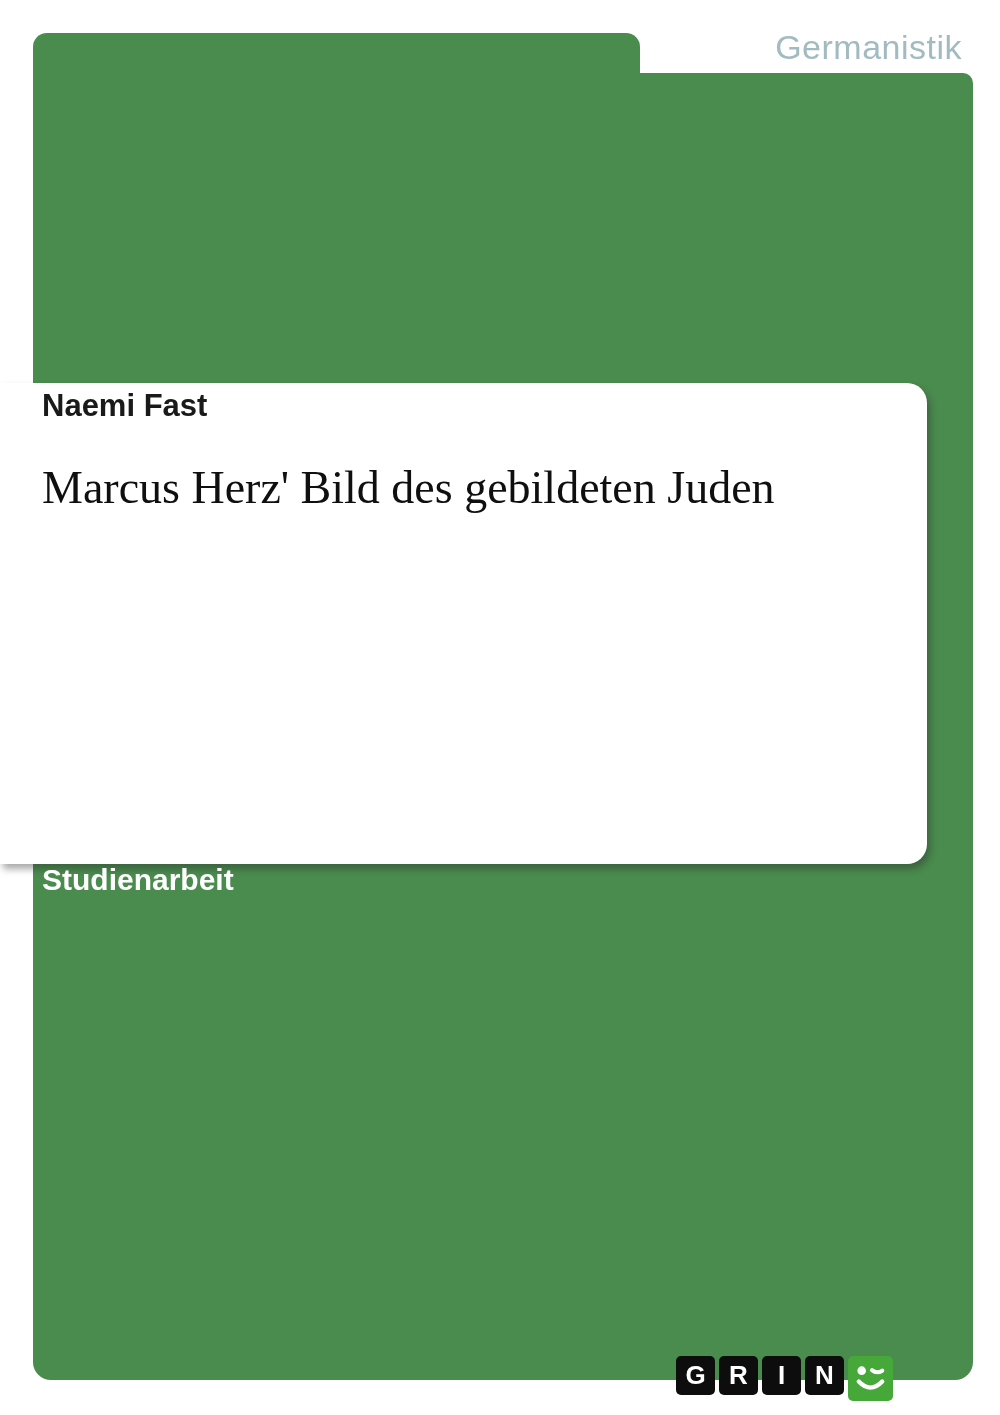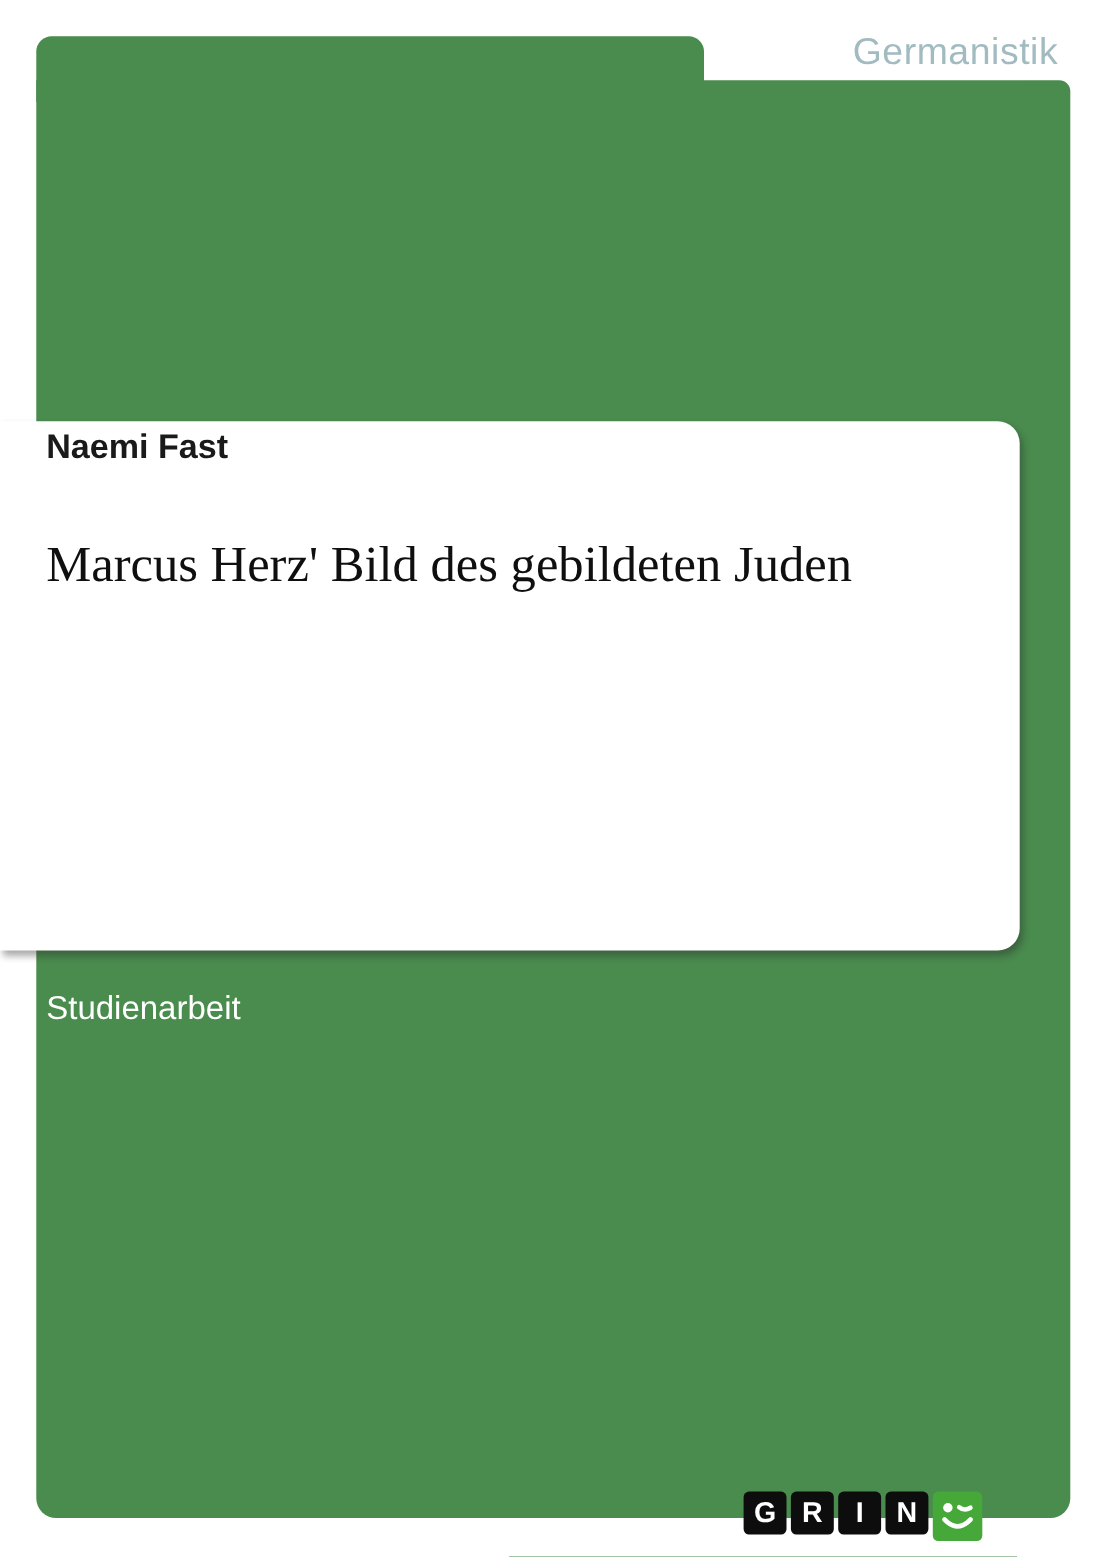--- a/index.html
+++ b/index.html
@@ -49,41 +49,41 @@
     padding:5px 60px 4px 42px;
   }
   .author{
     margin:0;
     font-size:31px;
     font-weight:bold;
     color:#1a1a1a;
     line-height:36px;
   }
   .title{
-    margin:61px 0 0 0;
+    margin:36px 0 0 0;
     font-family:"Liberation Serif", serif;
     font-weight:normal;
     font-size:46px;
     line-height:55px;
     color:#0f0f0f;
   }
   .subtitle{
     margin:52px 0 0 0;
     font-family:"Liberation Serif", serif;
     font-size:32px;
     line-height:37px;
     color:#0f0f0f;
     white-space:pre-line;
   }
   
   .doc-type{
     position:absolute;
-    left:42px;top:899px;
+    left:42px;top:862px;
     font-size:30px;
-    font-weight:normal;
+    font-weight:bold;
     color:#ffffff;
     line-height:36px;
   }
   
   .logo{
     position:absolute;
     left:676px;top:1356px;
     display:flex;
     align-items:flex-start;
     gap:4px;

